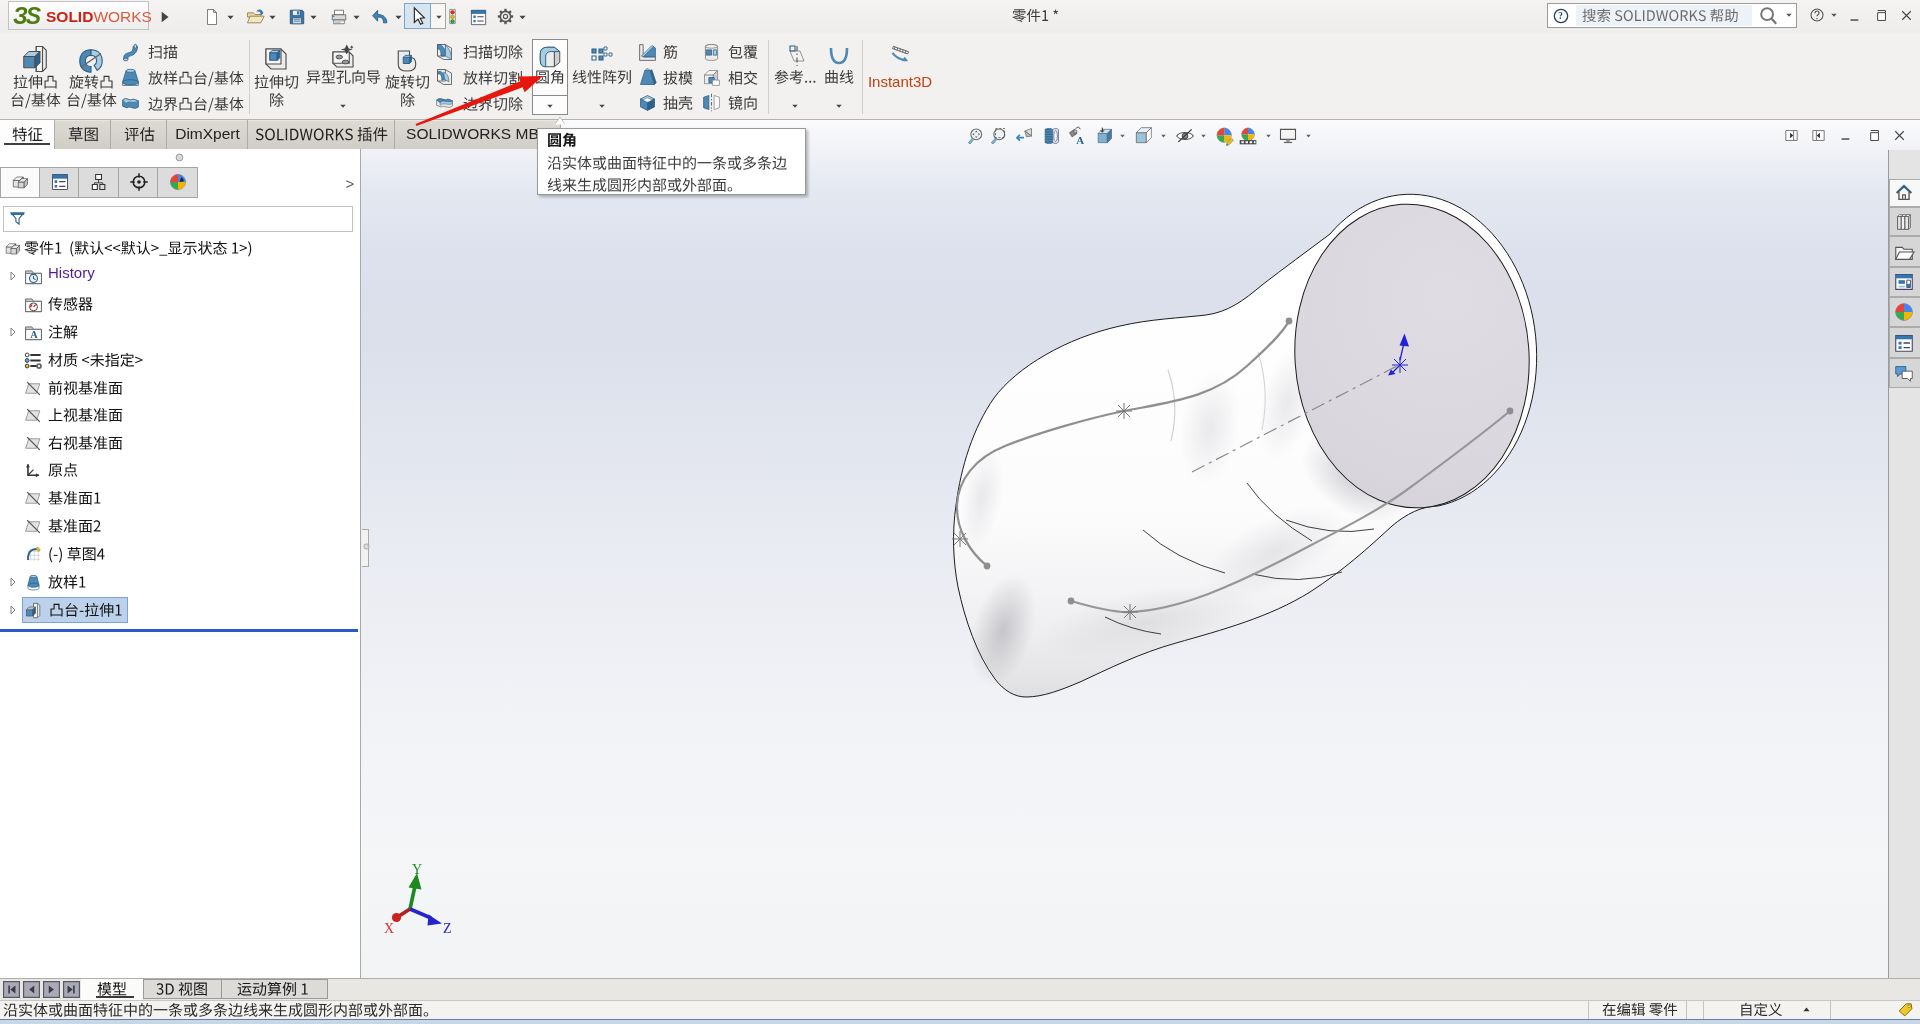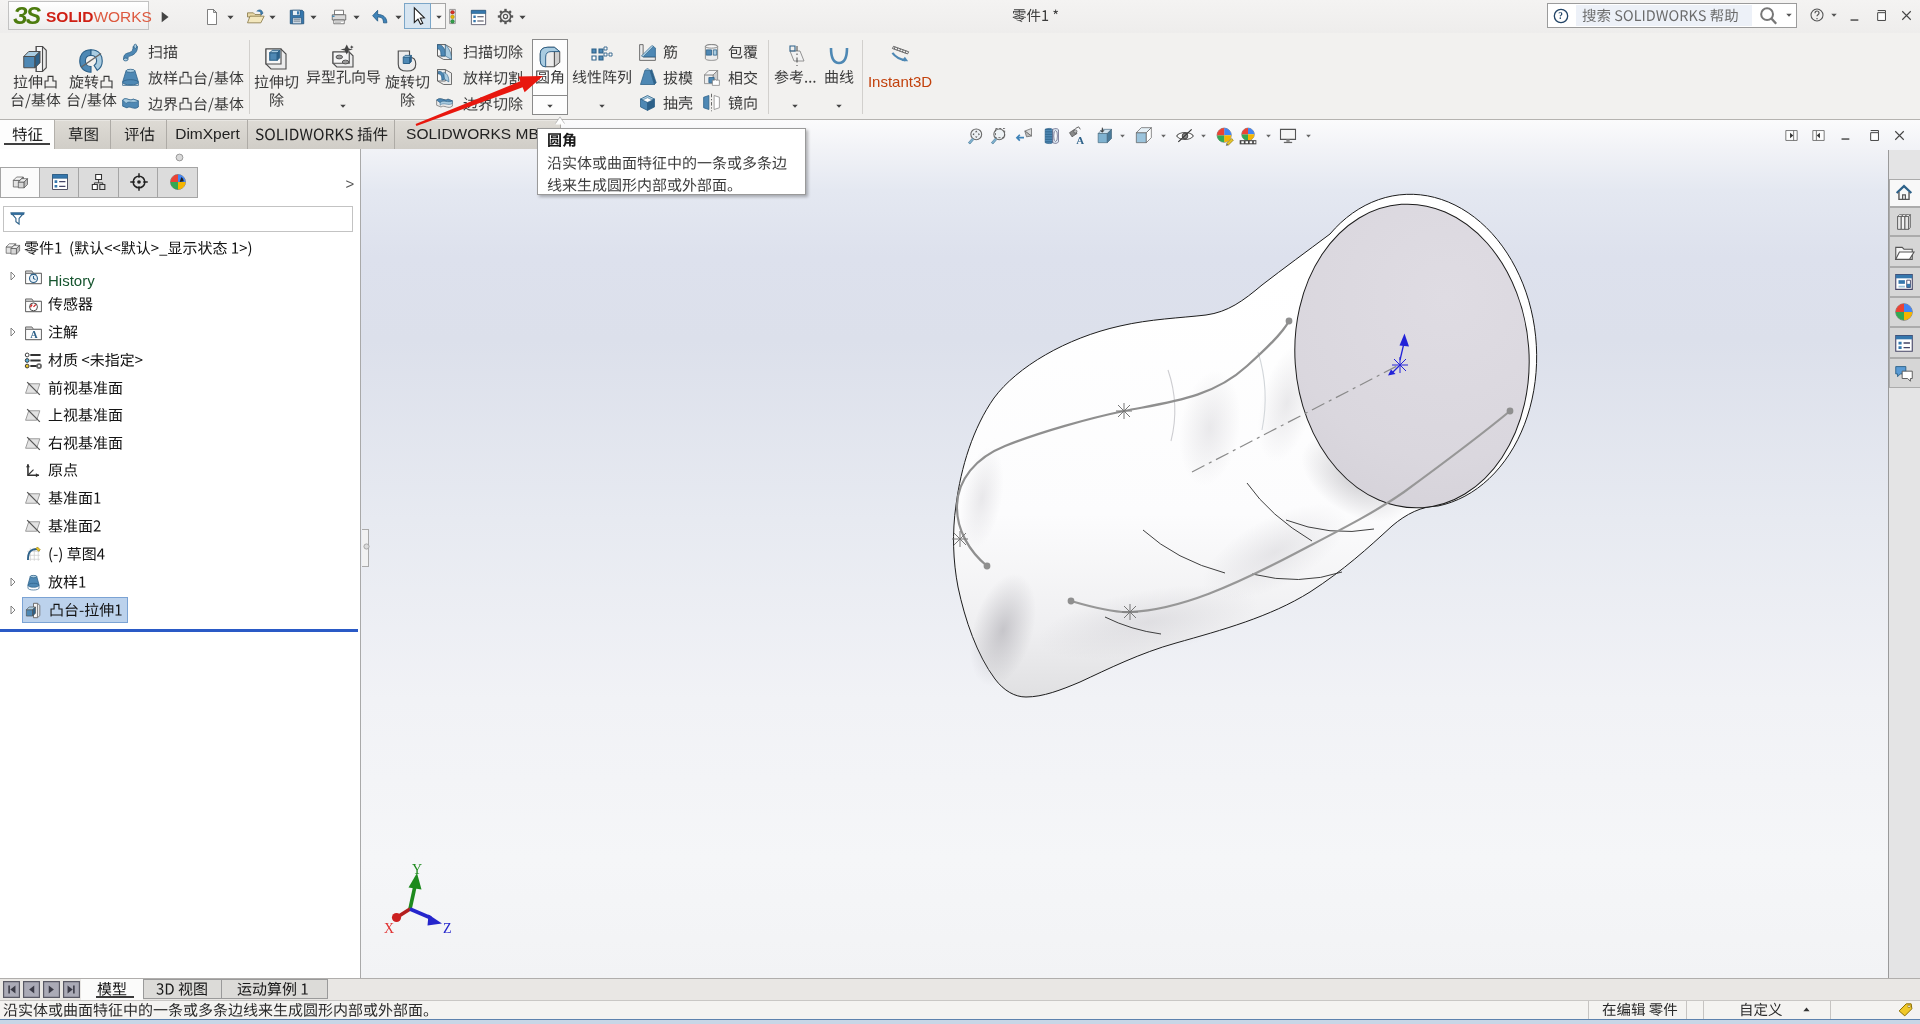--- a/index.html
+++ b/index.html
@@ -722,21 +722,21 @@
       <use href="#g71" x="14344"></use>
       <use href="#g77" x="14899"></use>
     </g>
   </svg>
 <svg style="position:absolute;left:24px;top:266.5px" width="19" height="19" viewBox="0 0 24 24">
     <path d="M2 5 h8 l2 3 h10 v13 h-20 Z" fill="#d9d9d9" stroke="#666" stroke-width="1.2"></path>
     <path d="M2 8 h20 v13 h-20 Z" fill="#fcfcfc" stroke="#666" stroke-width="1.2"></path>
     <circle cx="12" cy="14.5" r="5" fill="#e8f1f8" stroke="#2d6189" stroke-width="1.4"></circle>
     <path d="M12 11.5 V14.5 L14.5 16 M8.5 10 a6.5 6.5 0 0 1 7 0" fill="none" stroke="#2d6189" stroke-width="1.3"></path>
   </svg>
-<div style="position:absolute;left:48px;top:280px;font:15px 'Liberation Sans',sans-serif;color:#14532d;white-space:nowrap;transform:translate(0,-50%)">History</div>
+<div style="position:absolute;left:48px;top:272px;font:15px 'Liberation Sans',sans-serif;color:#4c1d95;white-space:nowrap;transform:translate(0,-50%)">History</div>
 <svg style="position:absolute;left:24px;top:294.5px" width="19" height="19" viewBox="0 0 24 24">
     <path d="M2 5 h8 l2 3 h10 v13 h-20 Z" fill="#d9d9d9" stroke="#666" stroke-width="1.2"></path>
     <path d="M2 8 h20 v13 h-20 Z" fill="#fcfcfc" stroke="#666" stroke-width="1.2"></path>
     <circle cx="12" cy="15" r="5" fill="#fff" stroke="#444" stroke-width="1.2"></circle>
     <path d="M12 15 L15 12" fill="none" stroke="#cc2222" stroke-width="1.4"></path>
     <path d="M8.5 15.5 a4 4 0 0 1 2 -3.4" fill="none" stroke="#cc2222" stroke-width="1.8"></path>
   </svg>
 <svg class="tx" style="left:48.0px;top:292.0px" width="47" height="24">
     <g fill="#141414" transform="translate(0,17.55) scale(0.01500,-0.01500)">
       <use href="#g78" x="0"></use>

